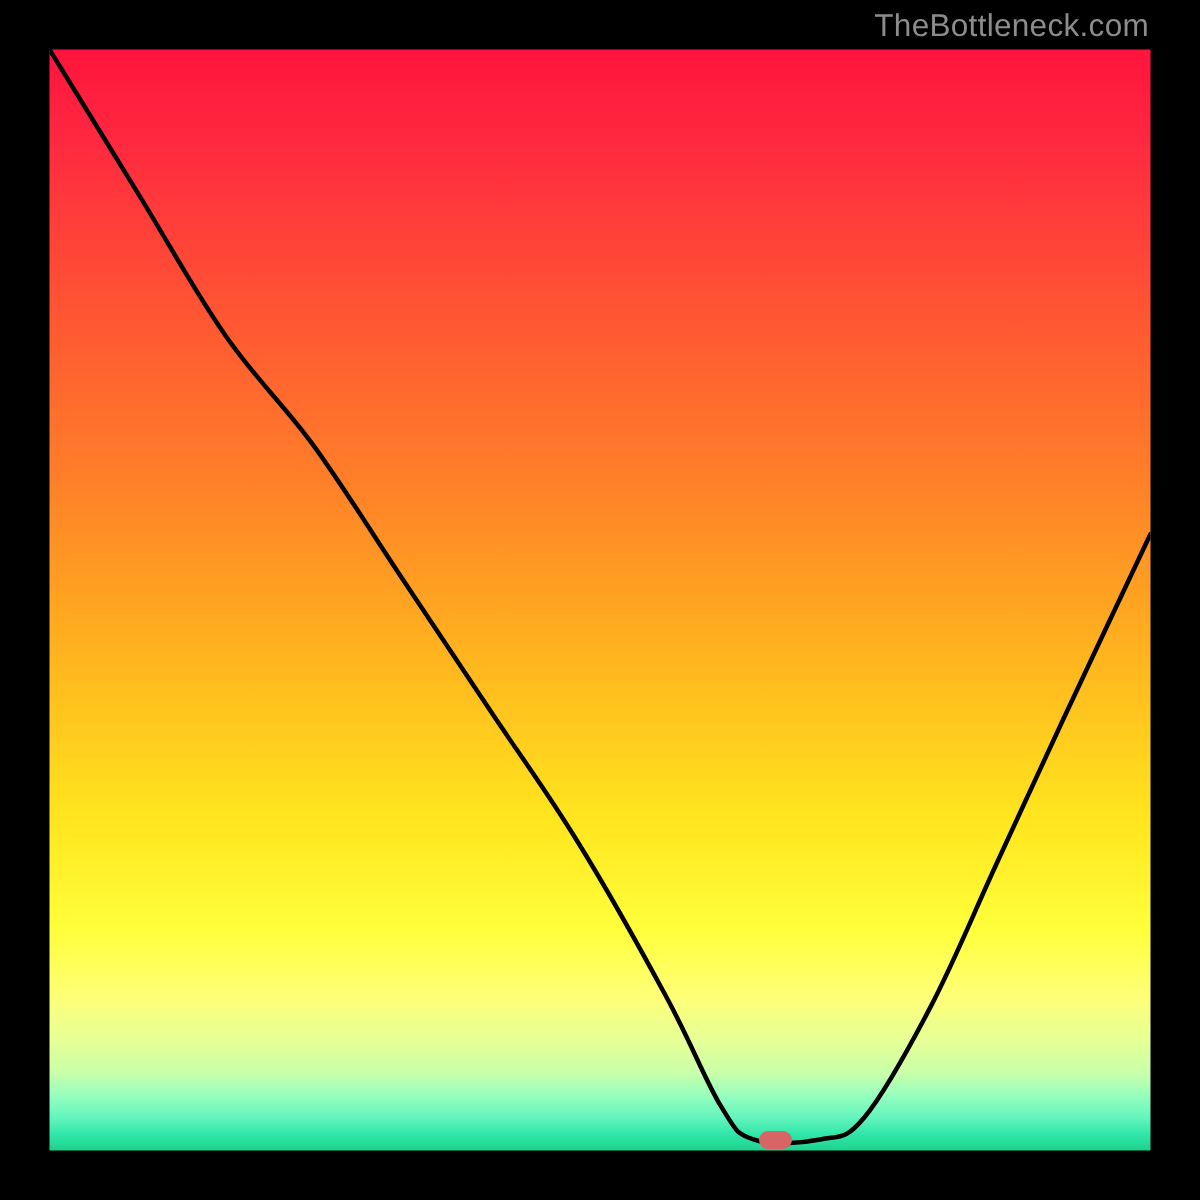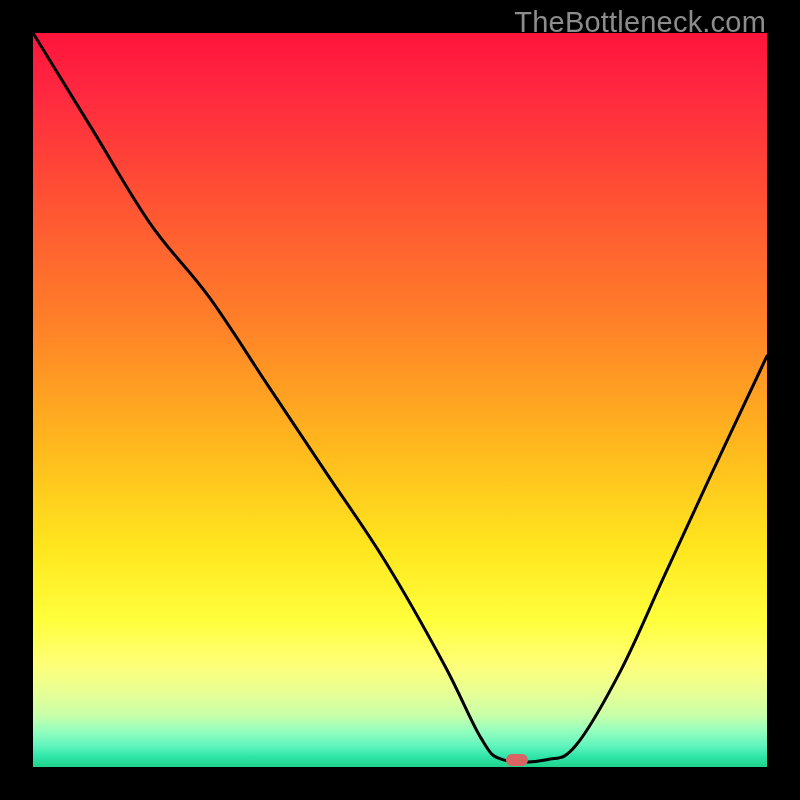--- a/index.html
+++ b/index.html
@@ -50,21 +50,21 @@
     position: absolute;
     background: #d86464;
     border-radius: 6px;
   }
   .watermark {
     position: absolute;
     top: 6px;
     right: 34px;
     color: #8c8c8c;
     font-family: Arial, Helvetica, sans-serif;
-    font-size: 29px;
+    font-size: 21px;
     font-weight: 400;
     letter-spacing: 0.2px;
   }
 </style>
 </head>
 <body>
 
 <div class="frame">
   <div class="watermark">TheBottleneck.com</div>
   <div class="plot-area">

